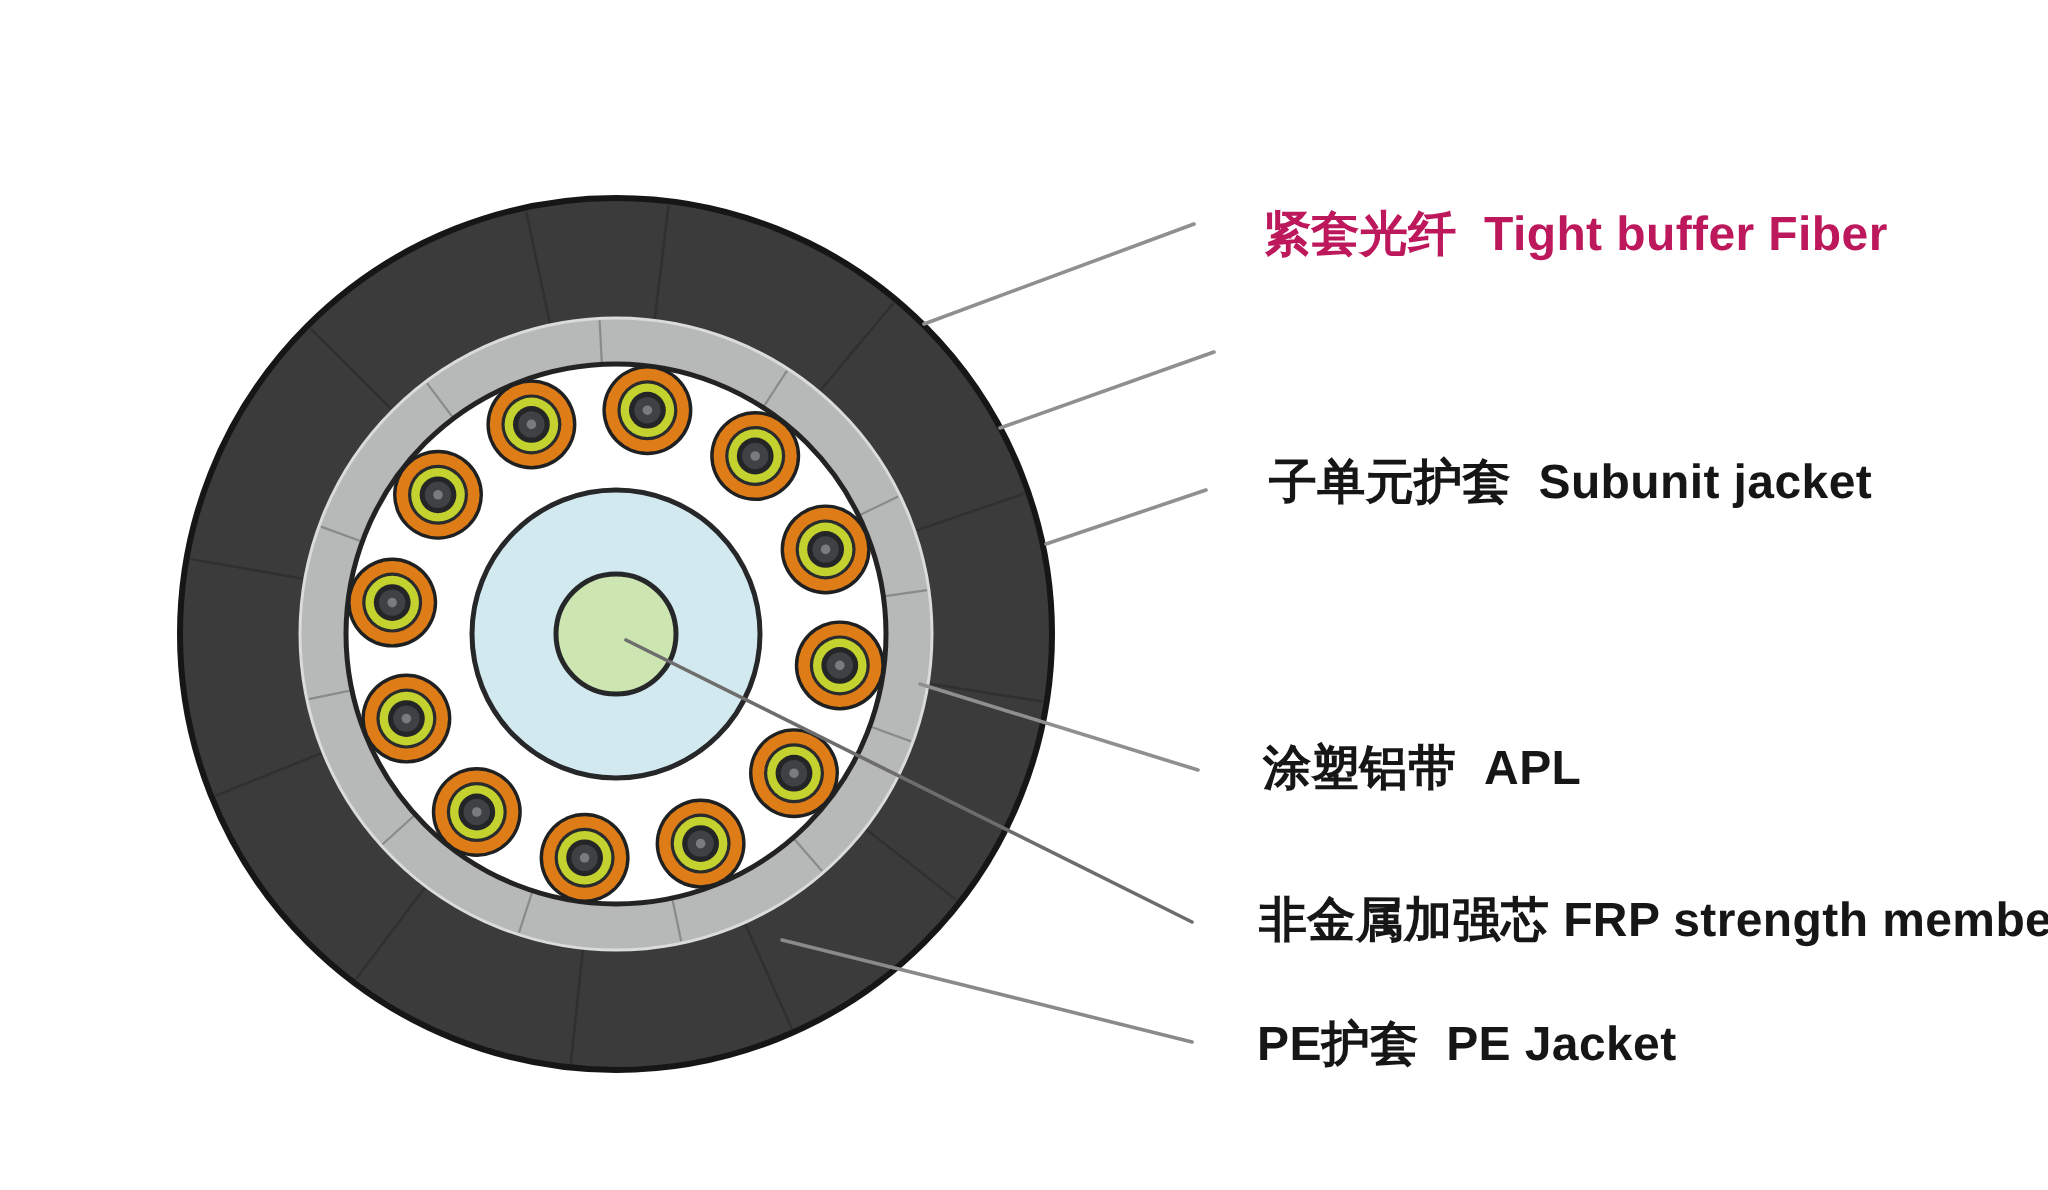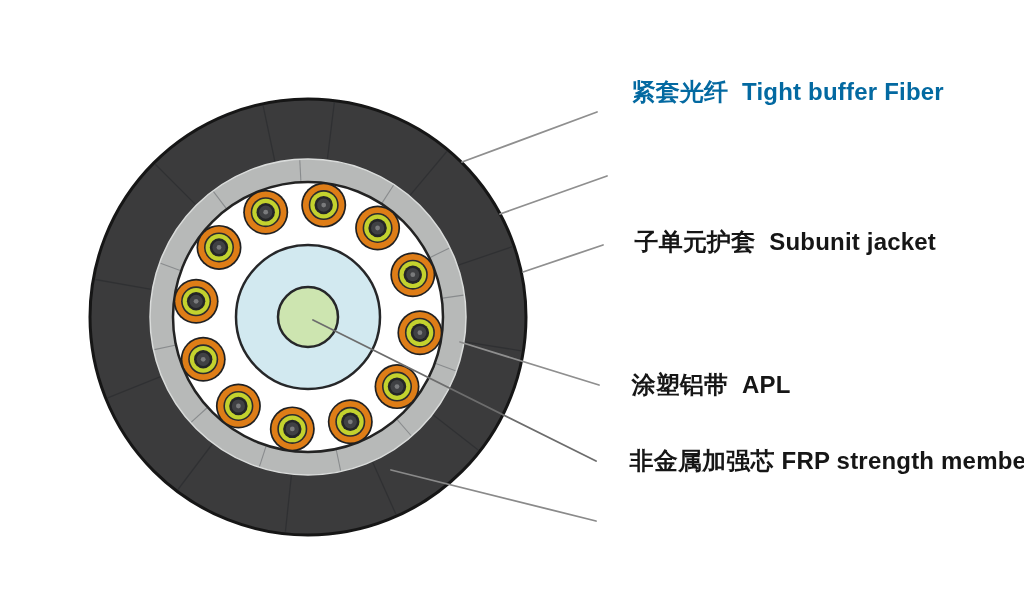--- a/index.html
+++ b/index.html
@@ -166,26 +166,29 @@
       <circle cx="308" cy="317" r="72" fill="#d2e9f0" stroke="#262729" stroke-width="2.5"></circle>
       <circle cx="308" cy="317" r="30" fill="#cde5b0" stroke="#262729" stroke-width="2.5"></circle>
       <line x1="462" y1="162" x2="597" y2="112" stroke="#8f8f8f" stroke-width="1.8" stroke-linecap="round"></line>
       <line x1="500" y1="214" x2="607" y2="176" stroke="#8f8f8f" stroke-width="1.8" stroke-linecap="round"></line>
       <line x1="523" y1="272" x2="603" y2="245" stroke="#8f8f8f" stroke-width="1.8" stroke-linecap="round"></line>
       <line x1="460" y1="342" x2="599" y2="385" stroke="#8f8f8f" stroke-width="1.8" stroke-linecap="round"></line>
       <line x1="313" y1="320" x2="596" y2="461" stroke="#6d6d6d" stroke-width="1.8" stroke-linecap="round"></line>
       <line x1="391" y1="470" x2="596" y2="521" stroke="#8a8a8a" stroke-width="1.8" stroke-linecap="round"></line>
     </svg>
   <div class="labels">
-      <div class="label" style="left: 604px; top: 93px; color: #0369a1;">
+      <div class="label" style="left: 604px; top: 119px; color: #be185d;">
     <span>紧套光纤</span><span class="gap">  </span><span>Tight buffer Fiber</span>
   </div>
       <div class="label" style="left: 607px; top: 243px; color: rgb(22, 22, 22);">
     <span>子单元护套</span><span class="gap">  </span><span>Subunit jacket</span>
   </div>
       <div class="label" style="left: 604px; top: 386px; color: rgb(22, 22, 22);">
     <span>涂塑铝带</span><span class="gap">  </span><span>APL</span>
   </div>
       <div class="label" style="left: 602px; top: 462px; color: rgb(22, 22, 22);">
     <span>非金属加强芯</span><span class="gap"> </span><span>FRP strength member</span>
   </div>
+      <div class="label" style="left: 601px; top: 524px; color: rgb(22, 22, 22);">
+    <span>PE护套</span><span class="gap">  </span><span>PE Jacket</span>
+  </div>
     </div>
 </div>
 
 </body></html>

